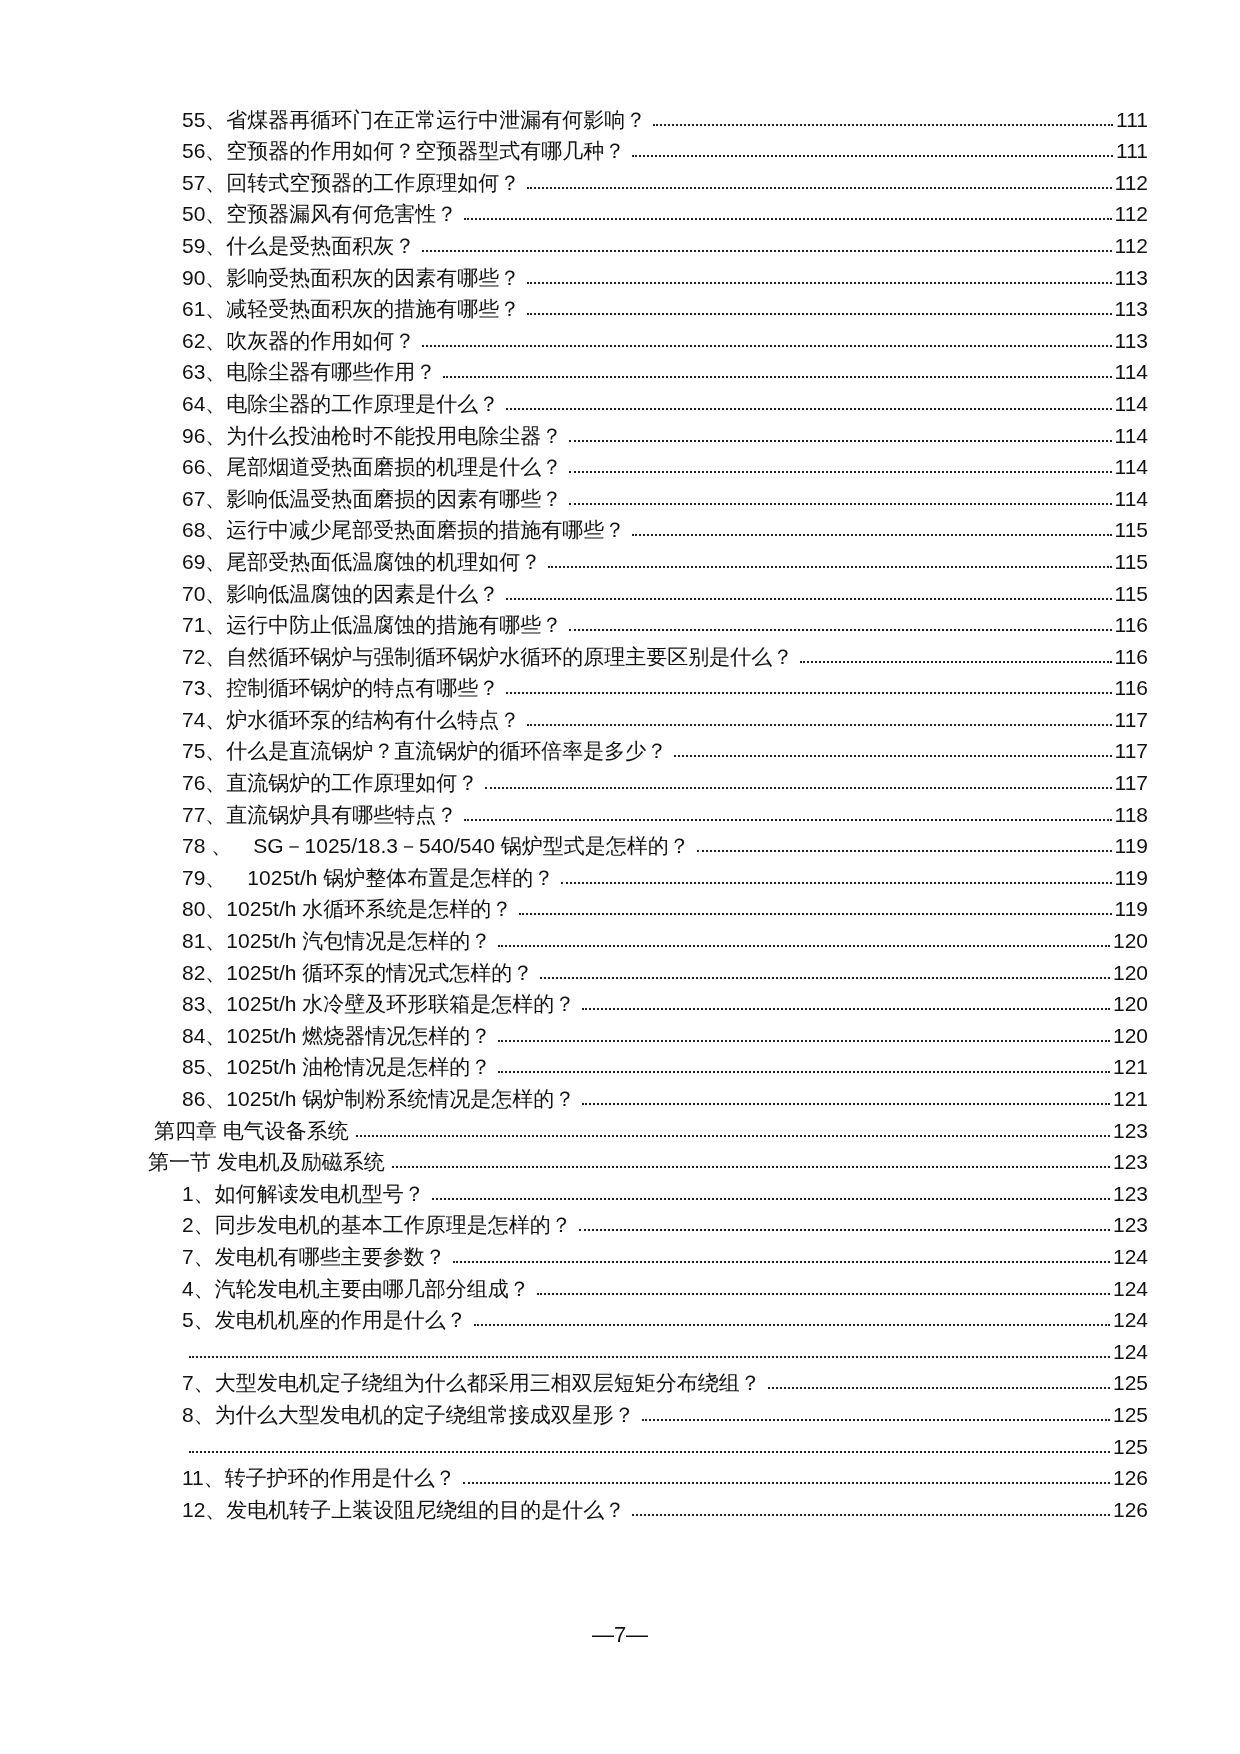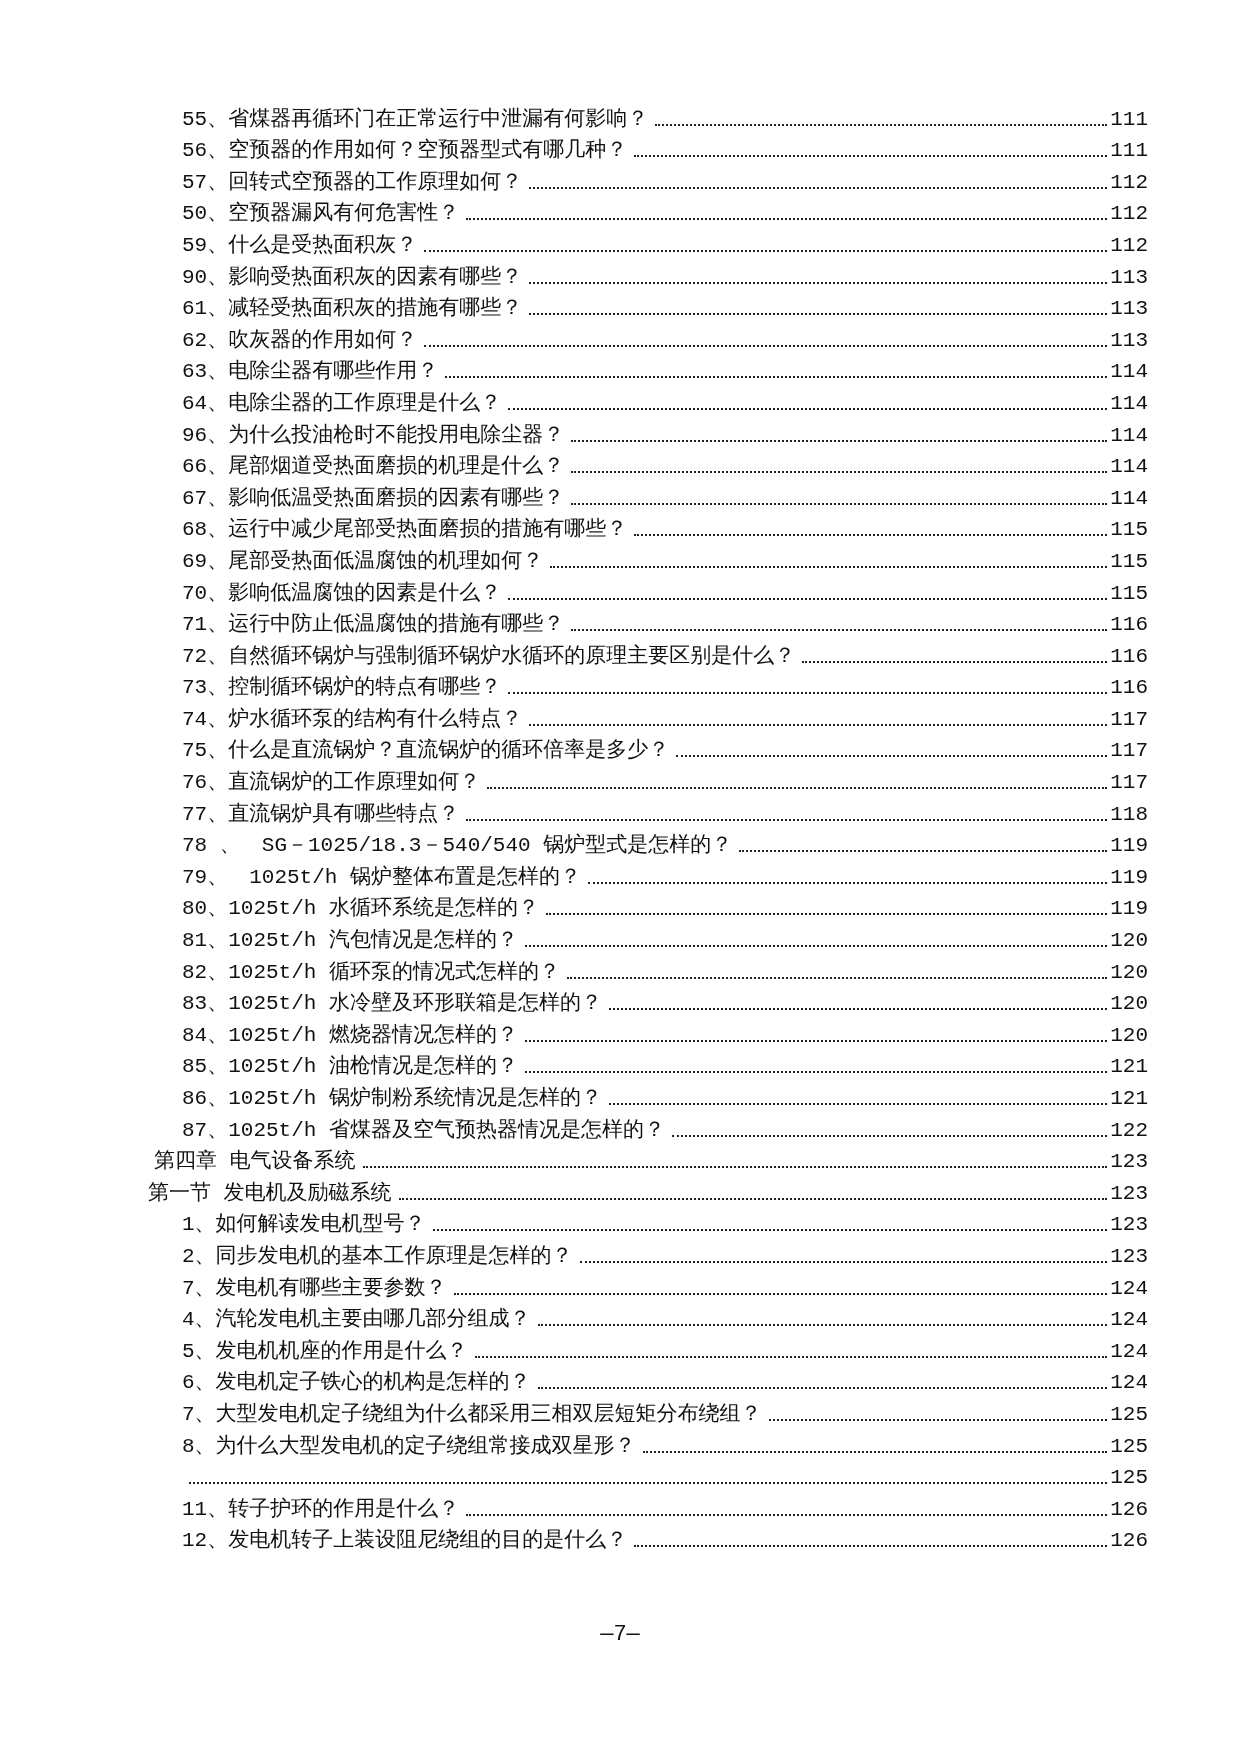--- a/index.html
+++ b/index.html
@@ -6,21 +6,21 @@
     margin: 0;
     padding: 0;
     background: #e8e8e8;
   }
   .page {
     position: relative;
     width: 1240px;
     height: 1754px;
     margin: 0 auto;
     background: #ffffff;
-    font-family: Liberation Mono, monospace;
+    font-family: Liberation Sans, sans-serif;
     color: #111111;
     overflow: hidden;
   }
   .toc {
     position: absolute;
     left: 106px;
     right: 92px;
     top: 101px;
   }
   .toc-row {
@@ -214,25 +214,20 @@
       <div class="toc-row item">
     <span class="label">85、1025t/h 油枪情况是怎样的？</span>
     <span class="dots"></span>
     <span class="pagenum">121</span>
   </div>
       <div class="toc-row item">
     <span class="label">86、1025t/h 锅炉制粉系统情况是怎样的？</span>
     <span class="dots"></span>
     <span class="pagenum">121</span>
   </div>
-      <div class="toc-row item">
-    <span class="label">87、1025t/h 省煤器及空气预热器情况是怎样的？</span>
-    <span class="dots"></span>
-    <span class="pagenum">122</span>
-  </div>
       <div class="toc-row chapter">
     <span class="label">第四章 电气设备系统</span>
     <span class="dots"></span>
     <span class="pagenum">123</span>
   </div>
       <div class="toc-row section">
     <span class="label">第一节 发电机及励磁系统</span>
     <span class="dots"></span>
     <span class="pagenum">123</span>
   </div>
@@ -255,21 +250,20 @@
     <span class="label">4、汽轮发电机主要由哪几部分组成？</span>
     <span class="dots"></span>
     <span class="pagenum">124</span>
   </div>
       <div class="toc-row item">
     <span class="label">5、发电机机座的作用是什么？</span>
     <span class="dots"></span>
     <span class="pagenum">124</span>
   </div>
       <div class="toc-row item">
-    <span class="label">6、发电机定子铁心的机构是怎样的？</span>
     <span class="dots"></span>
     <span class="pagenum">124</span>
   </div>
       <div class="toc-row item">
     <span class="label">7、大型发电机定子绕组为什么都采用三相双层短矩分布绕组？</span>
     <span class="dots"></span>
     <span class="pagenum">125</span>
   </div>
       <div class="toc-row item">
     <span class="label">8、为什么大型发电机的定子绕组常接成双星形？</span>

